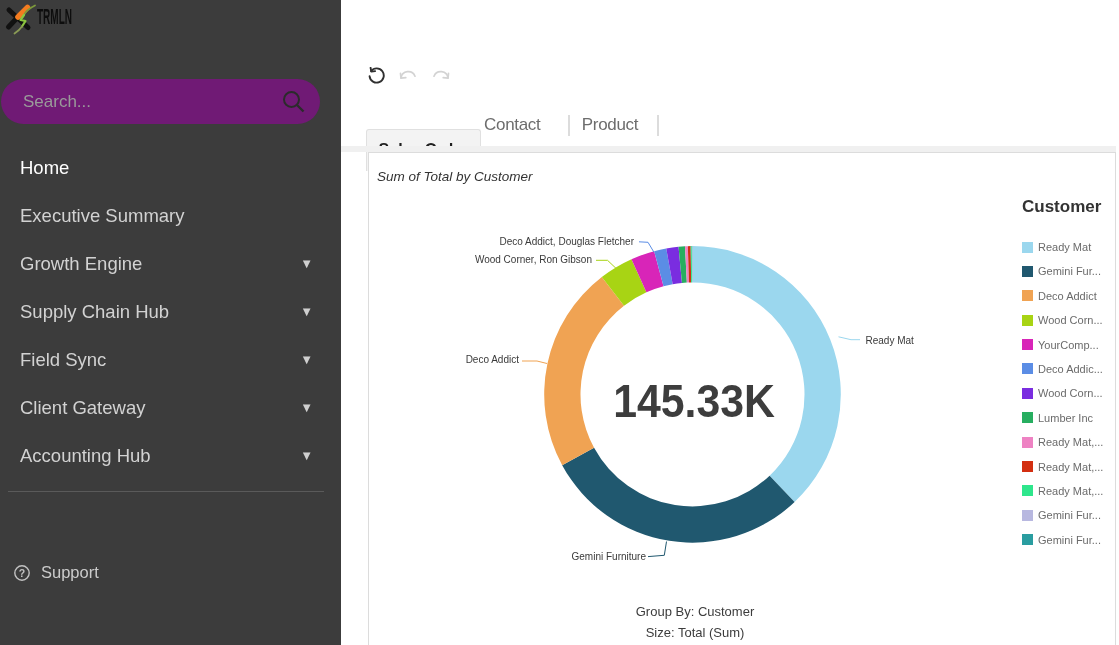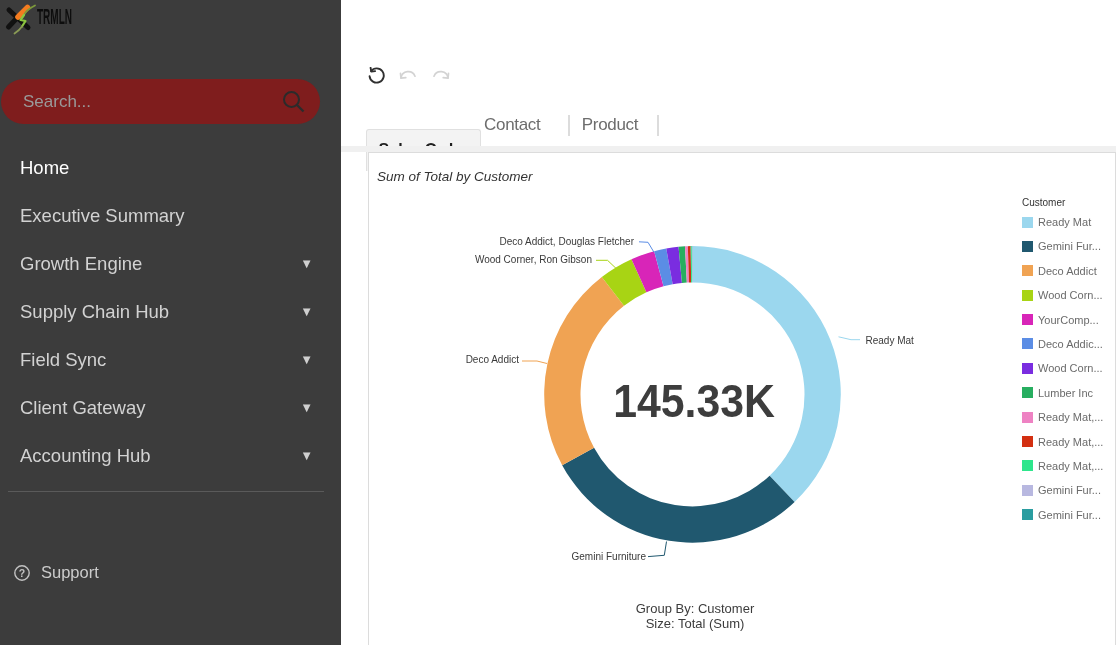--- a/index.html
+++ b/index.html
@@ -1,21 +1,21 @@
 <!DOCTYPE html>
 <html><head>
 <meta charset="utf-8">
 <style>
 * { margin:0; padding:0; box-sizing:border-box; }
 html,body { width:1119px; height:645px; overflow:hidden; background:#fff;
   font-family:"Liberation Sans", sans-serif; }
 #sidebar { position:absolute; left:0; top:0; width:341px; height:645px; background:#3c3c3c; }
 #logo { position:absolute; left:4px; top:2px; }
 #searchbox { position:absolute; left:1px; top:79px; width:319px; height:45px;
-  background:#7f1d1d; border-radius:23px; }
+  background:#701a75; border-radius:23px; }
 #searchbox .ph { position:absolute; left:22px; top:0; line-height:45px; font-size:17px; color:#9a9a9a; }
 #searchbox svg { position:absolute; right:13px; top:9px; }
 #nav { position:absolute; left:0; top:144px; width:341px; }
 #nav .item { position:relative; height:48px; line-height:48px; padding-left:20px;
   font-size:18.5px; color:#d2d2d2; }
 #nav .item.home { color:#ffffff; }
 #nav .item .caret { position:absolute; right:28px; top:0; font-size:13px; color:#cfcfcf; }
 #sep { position:absolute; left:8px; top:491px; width:316px; height:1px; background:#5a5a5a; }
 #support { position:absolute; left:14px; top:563px; height:26px; color:#cbcbcb; font-size:16.5px; }
 #support svg { vertical-align:-3px; margin-right:11px; }
@@ -30,26 +30,26 @@
 .tabsep { position:absolute; top:10px; width:2px; height:21px; background:#dcdcdc; }
 #band { position:absolute; left:0; top:146px; width:775px; height:6px; background:#f0f0f0; }
 #card { position:absolute; left:27px; top:152px; width:748px; height:500px;
   background:#fff; border:1px solid #dcdcdc; }
 #card h3 { position:absolute; left:8px; top:16px; font-size:13.5px; font-weight:normal; color:#333;font-style:italic; }
 #chartsvg { position:absolute; left:0; top:0; }
 #bignum { position:absolute; left:334px; top:376px; width:720px; text-align:center;
   font-size:45.5px; color:#3d3d3d;font-weight:bold; }
 #bignum span { display:inline-block; transform:scaleX(0.94); }
 #legend { position:absolute; left:1022px; top:197px; width:95px; }
-#legend .title { font-size:10px; font-weight:normal; color:#333; margin-bottom:8px; }
+#legend .title { font-size:17px; font-weight:bold; color:#333; margin-bottom:24px; }
 #legend .row { position:relative; height:24.4px; font-size:11px; color:#6b6b6b;
   white-space:nowrap; }
 #legend .sw { display:inline-block; width:11px; height:11px; vertical-align:-1.5px; margin-right:5px; }
 #grpby { position:absolute; left:695px; top:601px; transform:translateX(-50%);
-  text-align:center; font-size:13px; color:#3c3c3c; line-height:15px; }
+  text-align:center; font-size:13px; color:#3c3c3c; line-height:21px; }
 </style>
 </head>
 <body>
 <div id="main">
   <div id="toolbar">
     <svg width="17" height="18" viewBox="0 0 17 18" fill="none">
       <path d="M3.1 4.1 A7.1 7.1 0 1 1 1.6 9.3" stroke="#2f2f2f" stroke-width="1.9" stroke-linecap="round"></path>
       <path d="M2.6 0.8 L3.3 4.6 L7.1 4.1" stroke="#2f2f2f" stroke-width="1.9" fill="none" stroke-linejoin="round" stroke-linecap="round"></path>
     </svg>
     <svg width="18" height="14" viewBox="0 0 18 14" fill="none" style="vertical-align:4px">

